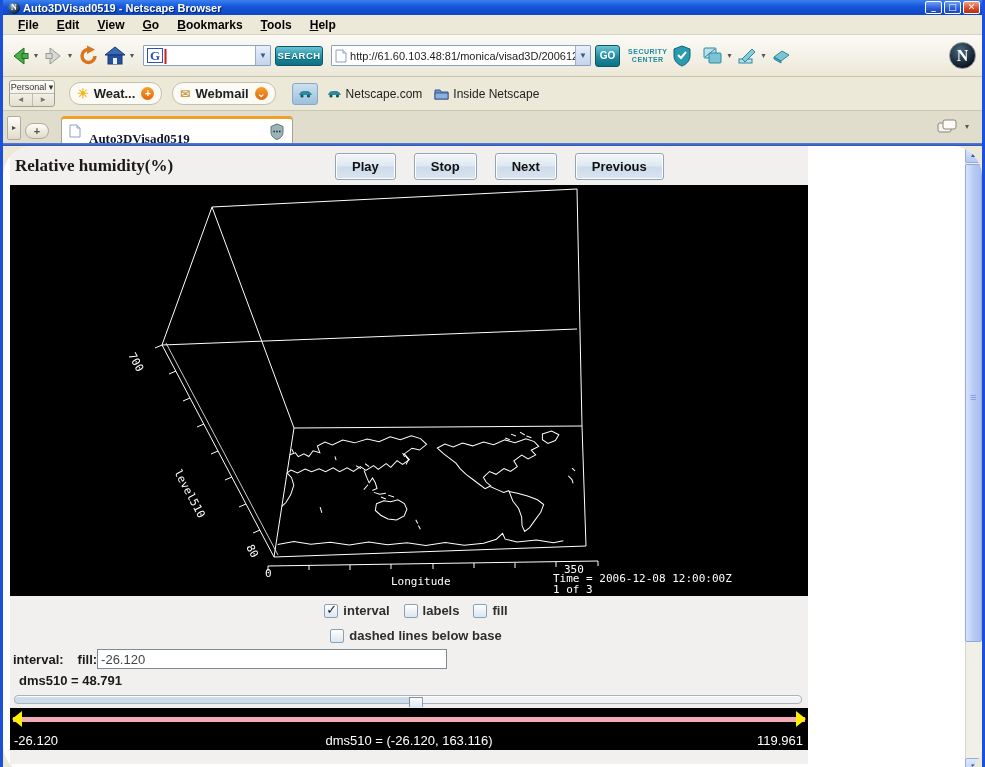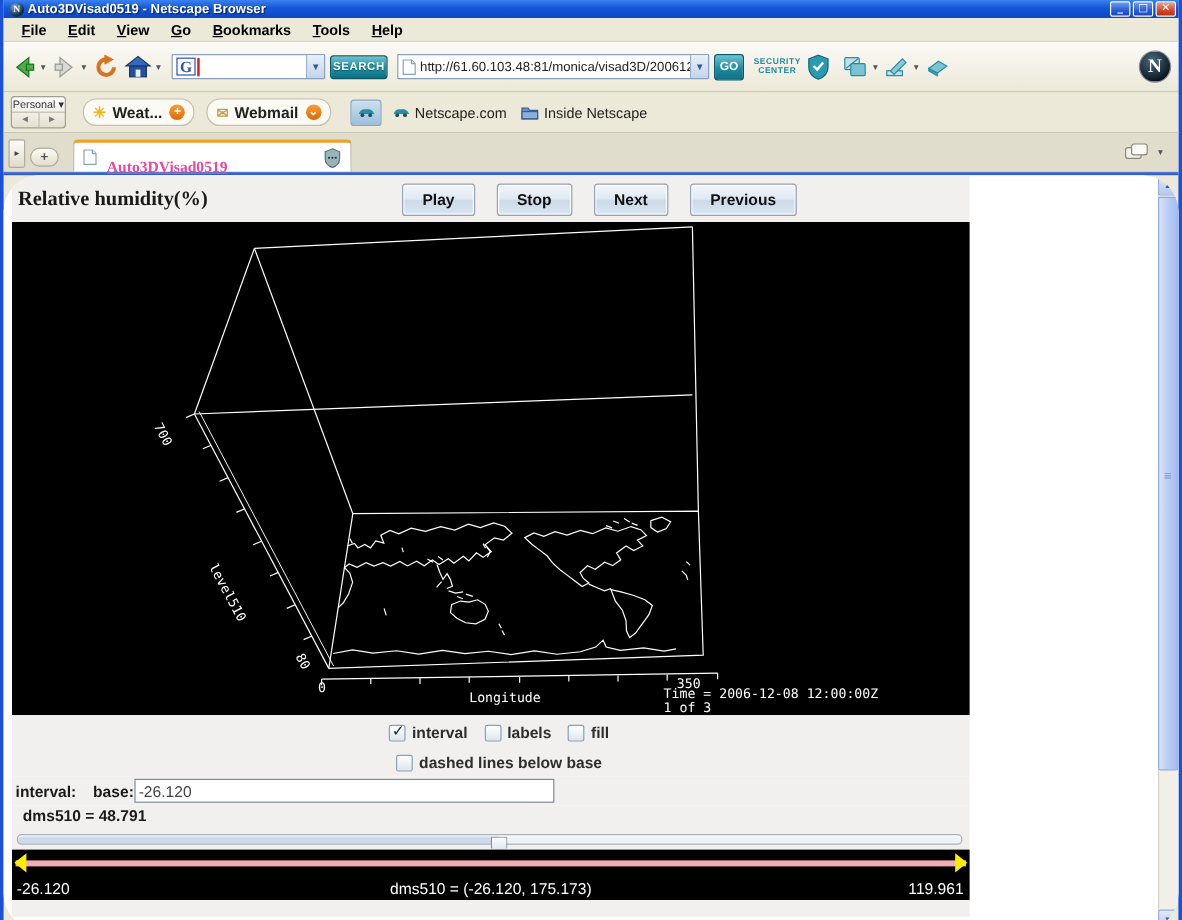--- a/index.html
+++ b/index.html
@@ -86,21 +86,21 @@
     padding:0 4px; position:relative; }
   .tab-arrow { width:14px; height:24px; border:1px solid #b0ac9c; border-radius:2px;
     background:linear-gradient(180deg,#fdfcf8,#e0dccc); font-size:8px; color:#444;
     text-align:center; line-height:22px; margin:0 4px 3px 0; }
   .tab-plus { width:24px; height:16px; border:1px solid #b0ac9c; border-radius:8px;
     background:linear-gradient(180deg,#fdfcf8,#e0dccc); font:bold 11px/14px "Liberation Sans",sans-serif;
     color:#555; text-align:center; margin:0 12px 4px 0; }
   .tab { width:232px; height:27px; background:#fff; border:1px solid #a8a494; border-bottom:none;
     border-top:3px solid #f0a028; border-radius:4px 4px 0 0; display:flex; align-items:center;
     padding:0 7px; }
-  .tab .tabtitle { font:bold 13px "Liberation Serif",serif; color:#ec4899; margin:16px auto 0 8px;text-decoration:underline; }
+  .tab .tabtitle { font:bold 13px "Liberation Serif",serif; color:#0f172a; margin:16px auto 0 8px; }
   .cascade { position:absolute; right:10px; top:6px; display:flex; align-items:center; }
   .blue-line { height:3px; background:linear-gradient(180deg,#5a7edc,#2a52b8); }
 
   
   .content { position:relative; height:629px; background:#fff; overflow:hidden;border-radius:30px; }
   .applet { position:absolute; left:7px; top:0; width:798px; }
 
   .strip { background:#f1f0ee; }
   .hdr { height:39px; position:relative; }
   .hdr h1 { position:absolute; left:5px; top:10px; font:bold 17px "Liberation Serif",serif; color:#1a1a1a; }
@@ -396,40 +396,40 @@
           <span class="cblabel">fill</span>
         </div>
         <div class="cbrow r2">
           <span class="cb"></span>
           <span class="cblabel">dashed lines below base</span>
         </div>
       </div>
 
       <div class="fields">
         <span class="flabel">interval:</span>
-        <span class="flabel" style="margin-left:14px">base:</span>
+        <span class="flabel" style="margin-left:14px">fill:</span>
         <input class="jtext" style="width: 350px;" value="-26.120">
       </div>
 
       <div class="dmsrow">
         <span>dms510 = 48.791</span>
       </div>
 
       <div class="sliderrow">
         <div class="strack">
           <div class="sthumb" id="slider-thumb" style="left: 51%;"></div>
         </div>
       </div>
 
       <div class="rangebar">
         <div class="pinkline"></div>
         <div class="yarrow l"></div>
         <div class="yarrow r"></div>
         <div class="rtext l">-26.120</div>
-        <div class="rtext c">dms510 = (-26.120, 175.173)</div>
+        <div class="rtext c">dms510 = (-26.120, 163.116)</div>
         <div class="rtext r">119.961</div>
       </div>
 
       <div class="strip footerstrip"></div>
     </div>
 
     <div class="vscroll">
       <div class="sbtn up">▲</div>
       <div class="sthumb2"></div>
       <div class="sbtn down">▼</div>

